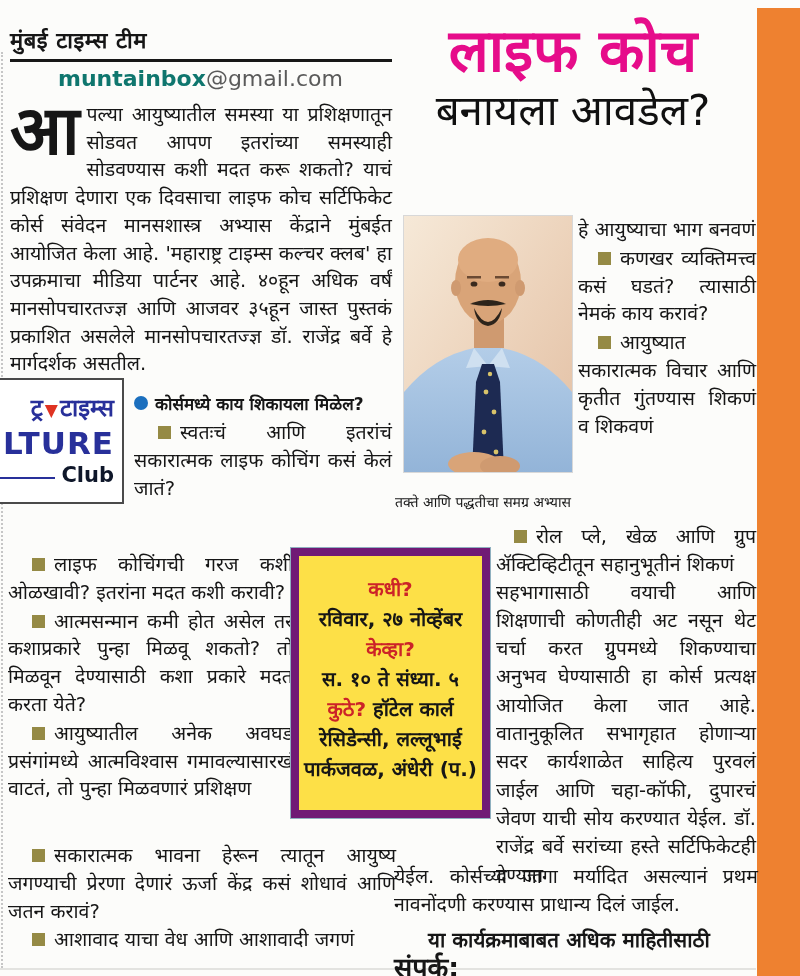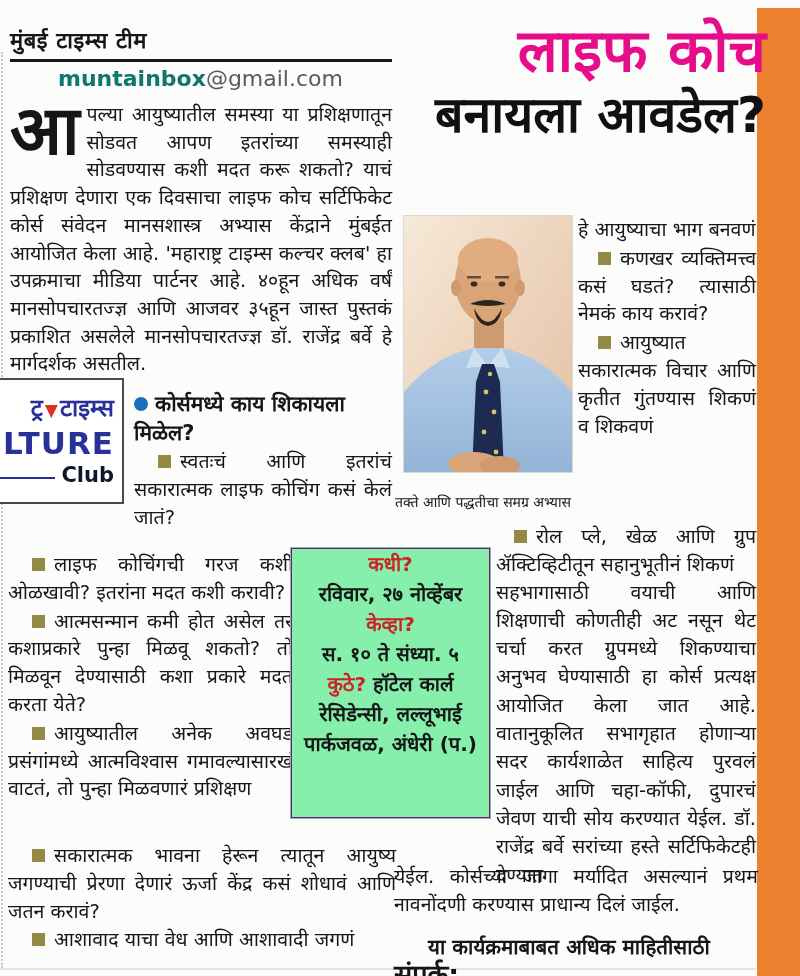--- a/index.html
+++ b/index.html
@@ -14,23 +14,23 @@
 
   
   .masthead{left:10px;top:24px;width:382px;}
   .byline{font-size:22px;font-weight:bold;letter-spacing:0.5px;}
   .mast-rule{border:none;border-top:3px solid #171717;margin:5px 0 4px 0;}
   .email{font-size:22px;}
   .email .u{font-weight:bold;color:#0f766e;margin-left:48px;}
   .email .d{font-weight:normal;color:#5a5a5a;}
 
   
-  .headline{left:412px;top:20px;width:354px;text-align:right;}
+  .headline{left:396px;top:20px;width:354px;text-align:center;}
   .hl1{color:#e60c8a;font-size:59px;font-weight:bold;line-height:1.05;}
-  .hl2{color:#101010;font-size:50px;font-weight:bold;line-height:1.1;margin-top:6px;}
+  .hl2{color:#101010;font-size:42px;font-weight:normal;line-height:1.1;margin-top:6px;}
 
   
   .intro{left:10px;top:101px;width:382px;font-size:19.5px;line-height:27.7px;
          text-align:justify;}
   .dropcap{float:left;font-size:68px;line-height:52px;font-weight:bold;margin:4px 7px 0 0;}
 
   
   .logo-box{left:-36px;top:378px;width:160px;height:126px;background:#fff;
             border:2px solid #4a4a4a;box-sizing:border-box;text-align:right;
             padding:10px 8px 0 0;}
@@ -38,45 +38,45 @@
   .logo-drop{color:#df3322;font-size:17px;margin:0 2px;}
   .logo-l2{font-size:31px;font-weight:bold;color:#28309a;letter-spacing:1px;margin-top:2px;}
   .logo-l3{margin-top:2px;white-space:nowrap;}
   .logo-line{display:inline-block;width:62px;border-top:2px solid #28309a;vertical-align:middle;margin-right:6px;}
   .logo-club{color:#0f172a;font-weight:bold;font-size:21px;}
 
   
   .mid-a{left:134px;top:390px;width:258px;}
   .mid-b{left:8px;top:551px;width:285px;}
   .mid-c{left:8px;top:842px;width:388px;}
-  .col-head{font-size:21px;font-weight:bold;line-height:29px;}
+  .col-head{font-size:17px;font-weight:bold;line-height:29px;}
   .dot{display:inline-block;width:14px;height:14px;border-radius:50%;background:#1b6fbe;margin-right:7px;}
   .bullet{font-size:19.5px;line-height:27.8px;text-align:justify;margin:0;text-indent:0;}
   .bullet+.bullet{margin-top:1px;}
   .sq{display:inline-block;width:13px;height:13px;background:#958a45;margin:0 9px 0 24px;}
 
   
   .info-box{left:291px;top:548px;width:199px;height:270px;box-sizing:border-box;
-            background:#86efac;border:1px solid #701a75;box-shadow:0 0 0 1px #8fb0bf;
+            background:#fde047;border:8px solid #701a75;box-shadow:0 0 0 1px #8fb0bf;
             text-align:center;font-weight:bold;font-size:20px;line-height:30px;
-            }
+            padding-top:18px;}
   .ib-red{color:#cc2328;}
 
   
   .photo{left:403px;top:215px;width:170px;height:258px;border:1px solid #d8d8d8;
          box-sizing:border-box;overflow:hidden;}
 
   
   .right-a{left:578px;top:216px;width:178px;font-size:19.5px;line-height:28px;text-align:justify;}
   .right-a .sq{margin-left:20px;}
   .cont-line{left:395px;top:492px;width:340px;font-size:14px;}
   .right-b{left:496px;top:523px;width:260px;font-size:19.5px;line-height:28.3px;text-align:justify;}
   .right-b .sq{margin-left:18px;}
   .right-c{left:394px;top:863px;width:364px;font-size:19.5px;line-height:28px;text-align:justify;}
-  .contact1{font-weight:bold;font-size:20.5px;text-indent:34px;margin-top:14px;}
+  .contact1{font-weight:bold;font-size:20.5px;text-indent:34px;margin-top:7px;}
   .contact2{font-weight:bold;font-size:27px;}
   p{margin:0;}
 </style>
 </head>
 <body>
 
 <div class="sheet">
 
   <div class="abs left-dotted"></div>
   <div class="abs bottom-rule"></div>

